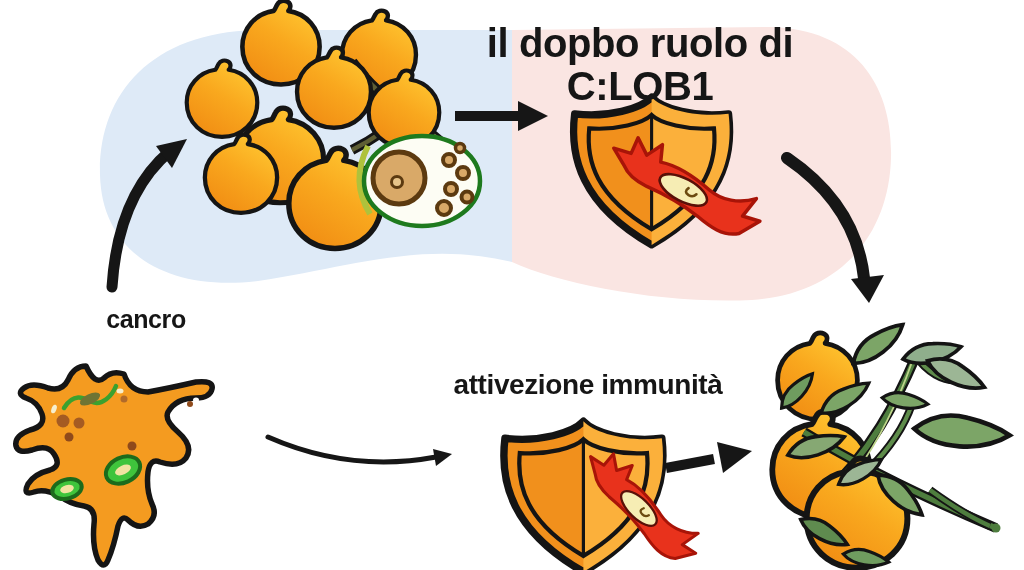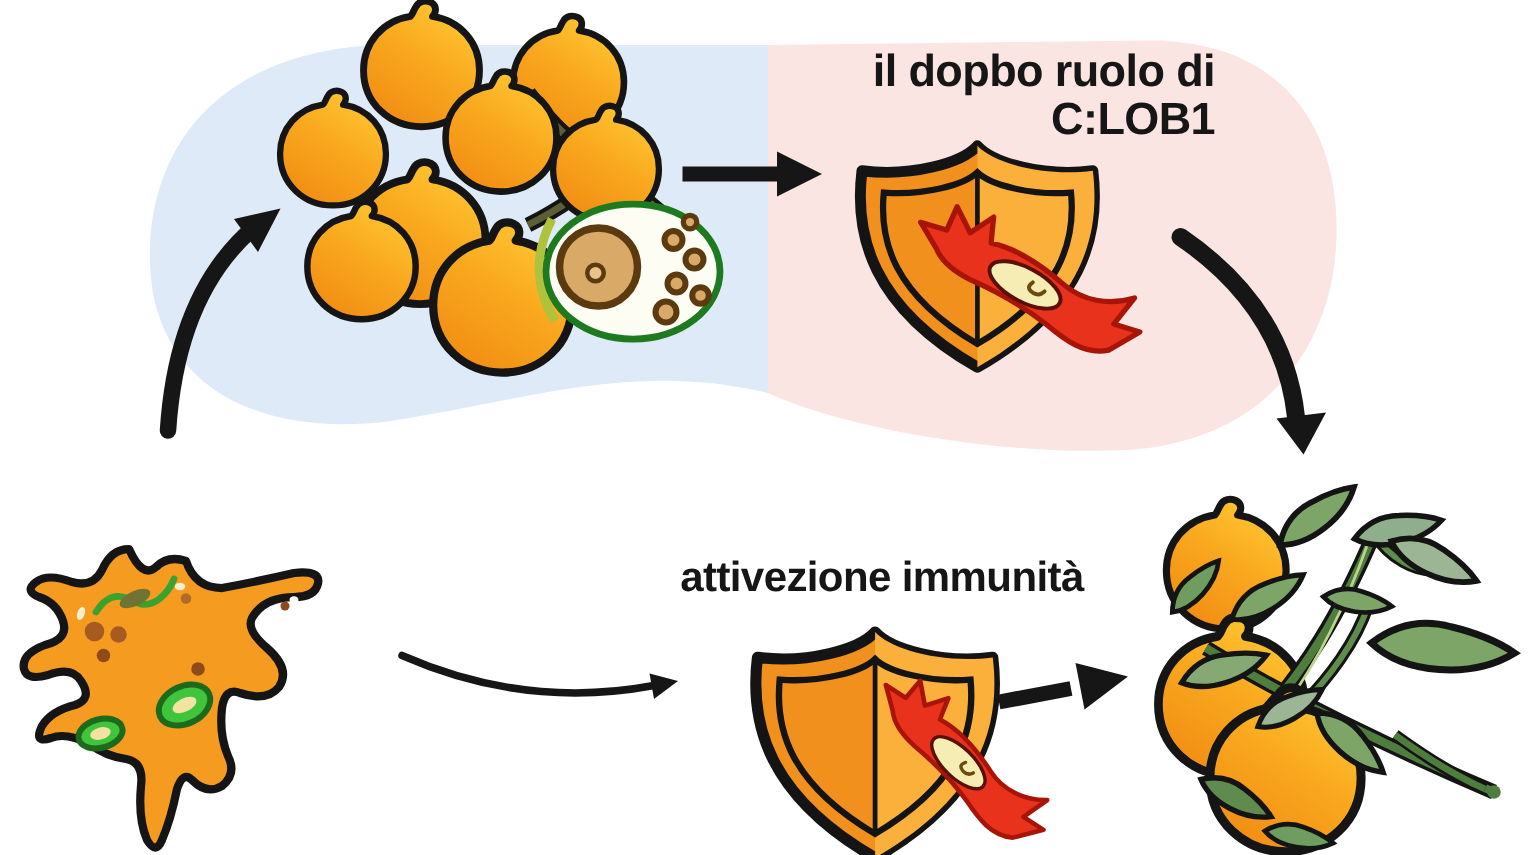--- a/index.html
+++ b/index.html
@@ -5,21 +5,21 @@
   html,body{margin:0;padding:0;background:#ffffff;}
   .canvas{
     position:relative;width:1024px;height:570px;background:#ffffff;
     overflow:hidden;font-family:"Liberation Sans",sans-serif;
   }
   .art{position:absolute;left:0;top:0;width:1024px;height:570px;}
   .lbl{
     position:absolute;color:#161616;font-weight:800;text-align:center;
     letter-spacing:-0.4px;line-height:1.08;
   }
-  .title{left:470px;top:32px;width:340px;font-size:30px;text-align:right;}
+  .title{left:470px;top:22px;width:340px;font-size:40px;}
   .label-left{left:0px;top:306px;width:292px;font-size:25px;}
   .label-mid{left:438px;top:370px;width:300px;font-size:28px;}
 </style>
 </head>
 <body>
 
 <div class="canvas">
 
   <svg class="art" viewBox="0 0 1024 570">
     <defs>
@@ -178,16 +178,17 @@
       <g>
         <path d="M666,468 L714,459" fill="none" stroke-width="10"></path>
         <polygon points="752,451 723,473 717,442" stroke="none"></polygon>
       </g>
     </g>
   </svg>
 
   <div class="lbl title">il dopbo ruolo di C:LOB1</div>
 
   <div class="lbl label-left">
+    <div>cancro</div>
   </div>
 
   <div class="lbl label-mid">attivezione immunità</div>
 </div>
 
 </body></html>

